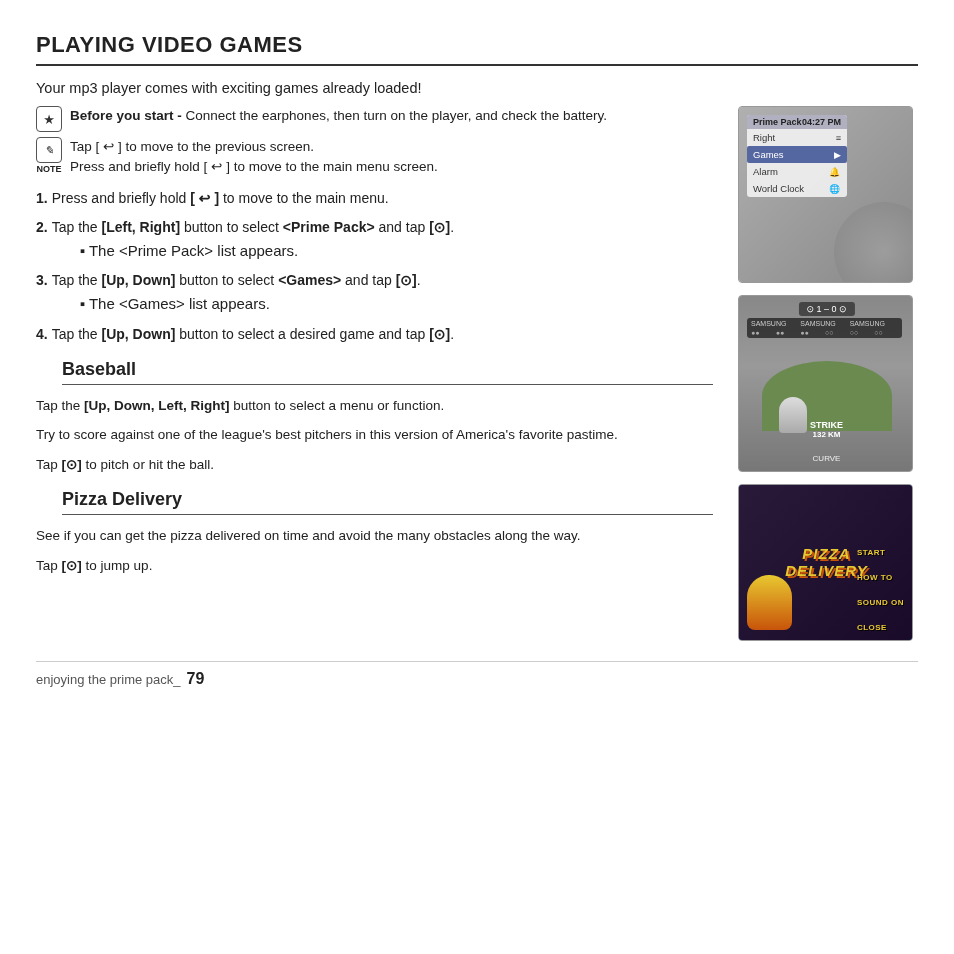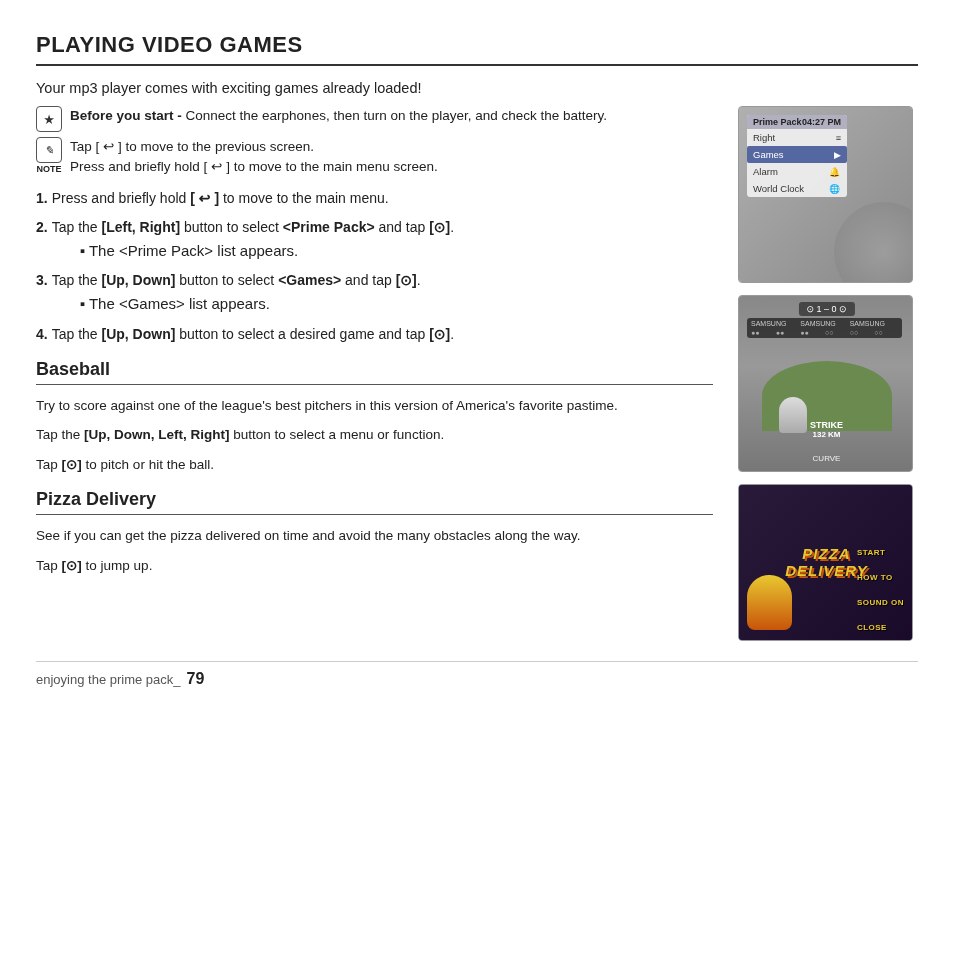--- a/index.html
+++ b/index.html
@@ -127,20 +127,21 @@
     }
 
     
     .section-header {
       font-size: 18px;
       font-weight: 900;
       border-bottom: 1.5px solid #555;
       padding-bottom: 4px;
       margin-top: 14px;
       margin-bottom: 10px;
+      margin-left: 26px;
     }
 
     .section-desc {
       font-size: 13.5px;
       line-height: 1.6;
       margin-bottom: 8px;
     }
 
     
     b { font-weight: bold; }
@@ -388,24 +389,24 @@
       <div class="step">
         <span class="step-num">4.</span>
         <div class="step-text">
           Tap the <b>[Up, Down]</b> button to select a desired game and tap <b>[⊙]</b>.
         </div>
       </div>
     </div>
 
     <h2 class="section-header">Baseball</h2>
     <p class="section-desc">
-      Try to score against one of the league's best pitchers in this version of America's favorite pastime.
+      Tap the <b>[Up, Down, Left, Right]</b> button to select a menu or function.
     </p>
     <p class="section-desc">
-      Tap the <b>[Up, Down, Left, Right]</b> button to select a menu or function.
+      Try to score against one of the league's best pitchers in this version of America's favorite pastime.
     </p>
     <p class="section-desc">
       Tap <b>[⊙]</b> to pitch or hit the ball.
     </p>
 
     <h2 class="section-header">Pizza Delivery</h2>
     <p class="section-desc">
       See if you can get the pizza delivered on time and avoid the many obstacles along the way.
     </p>
     <p class="section-desc">

